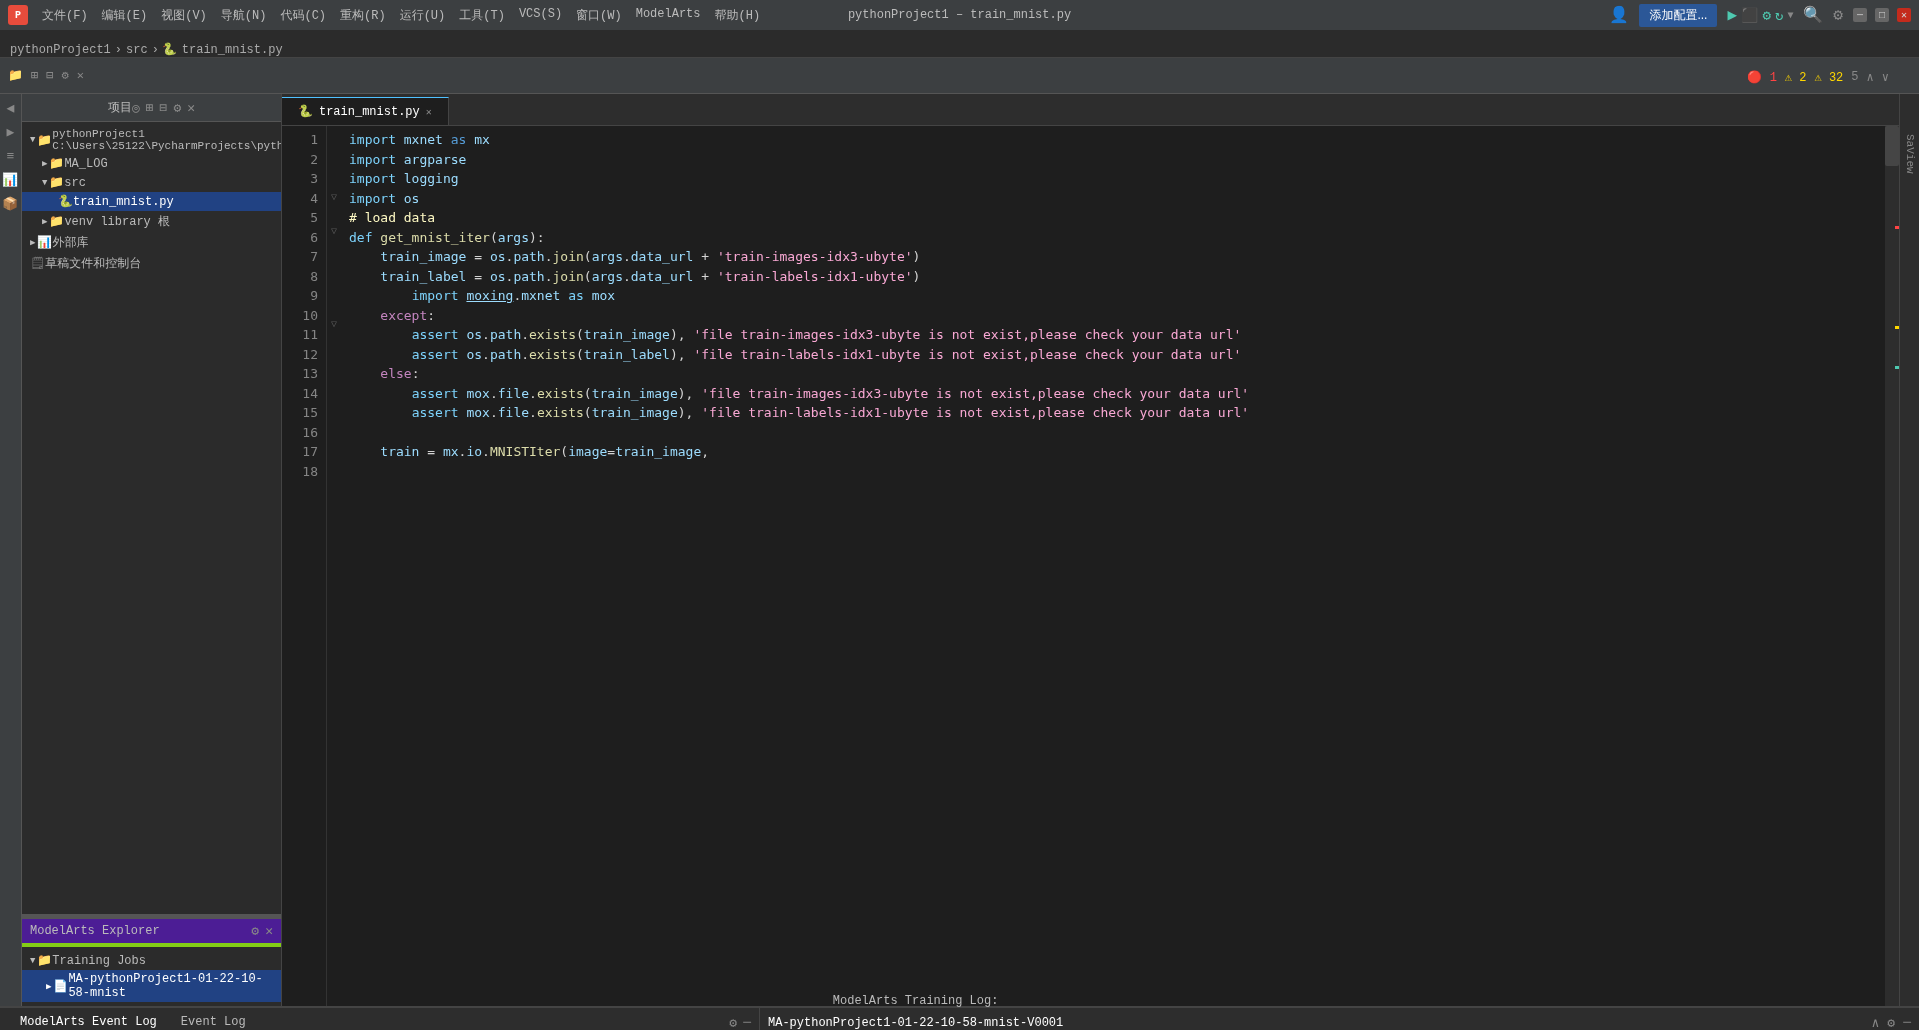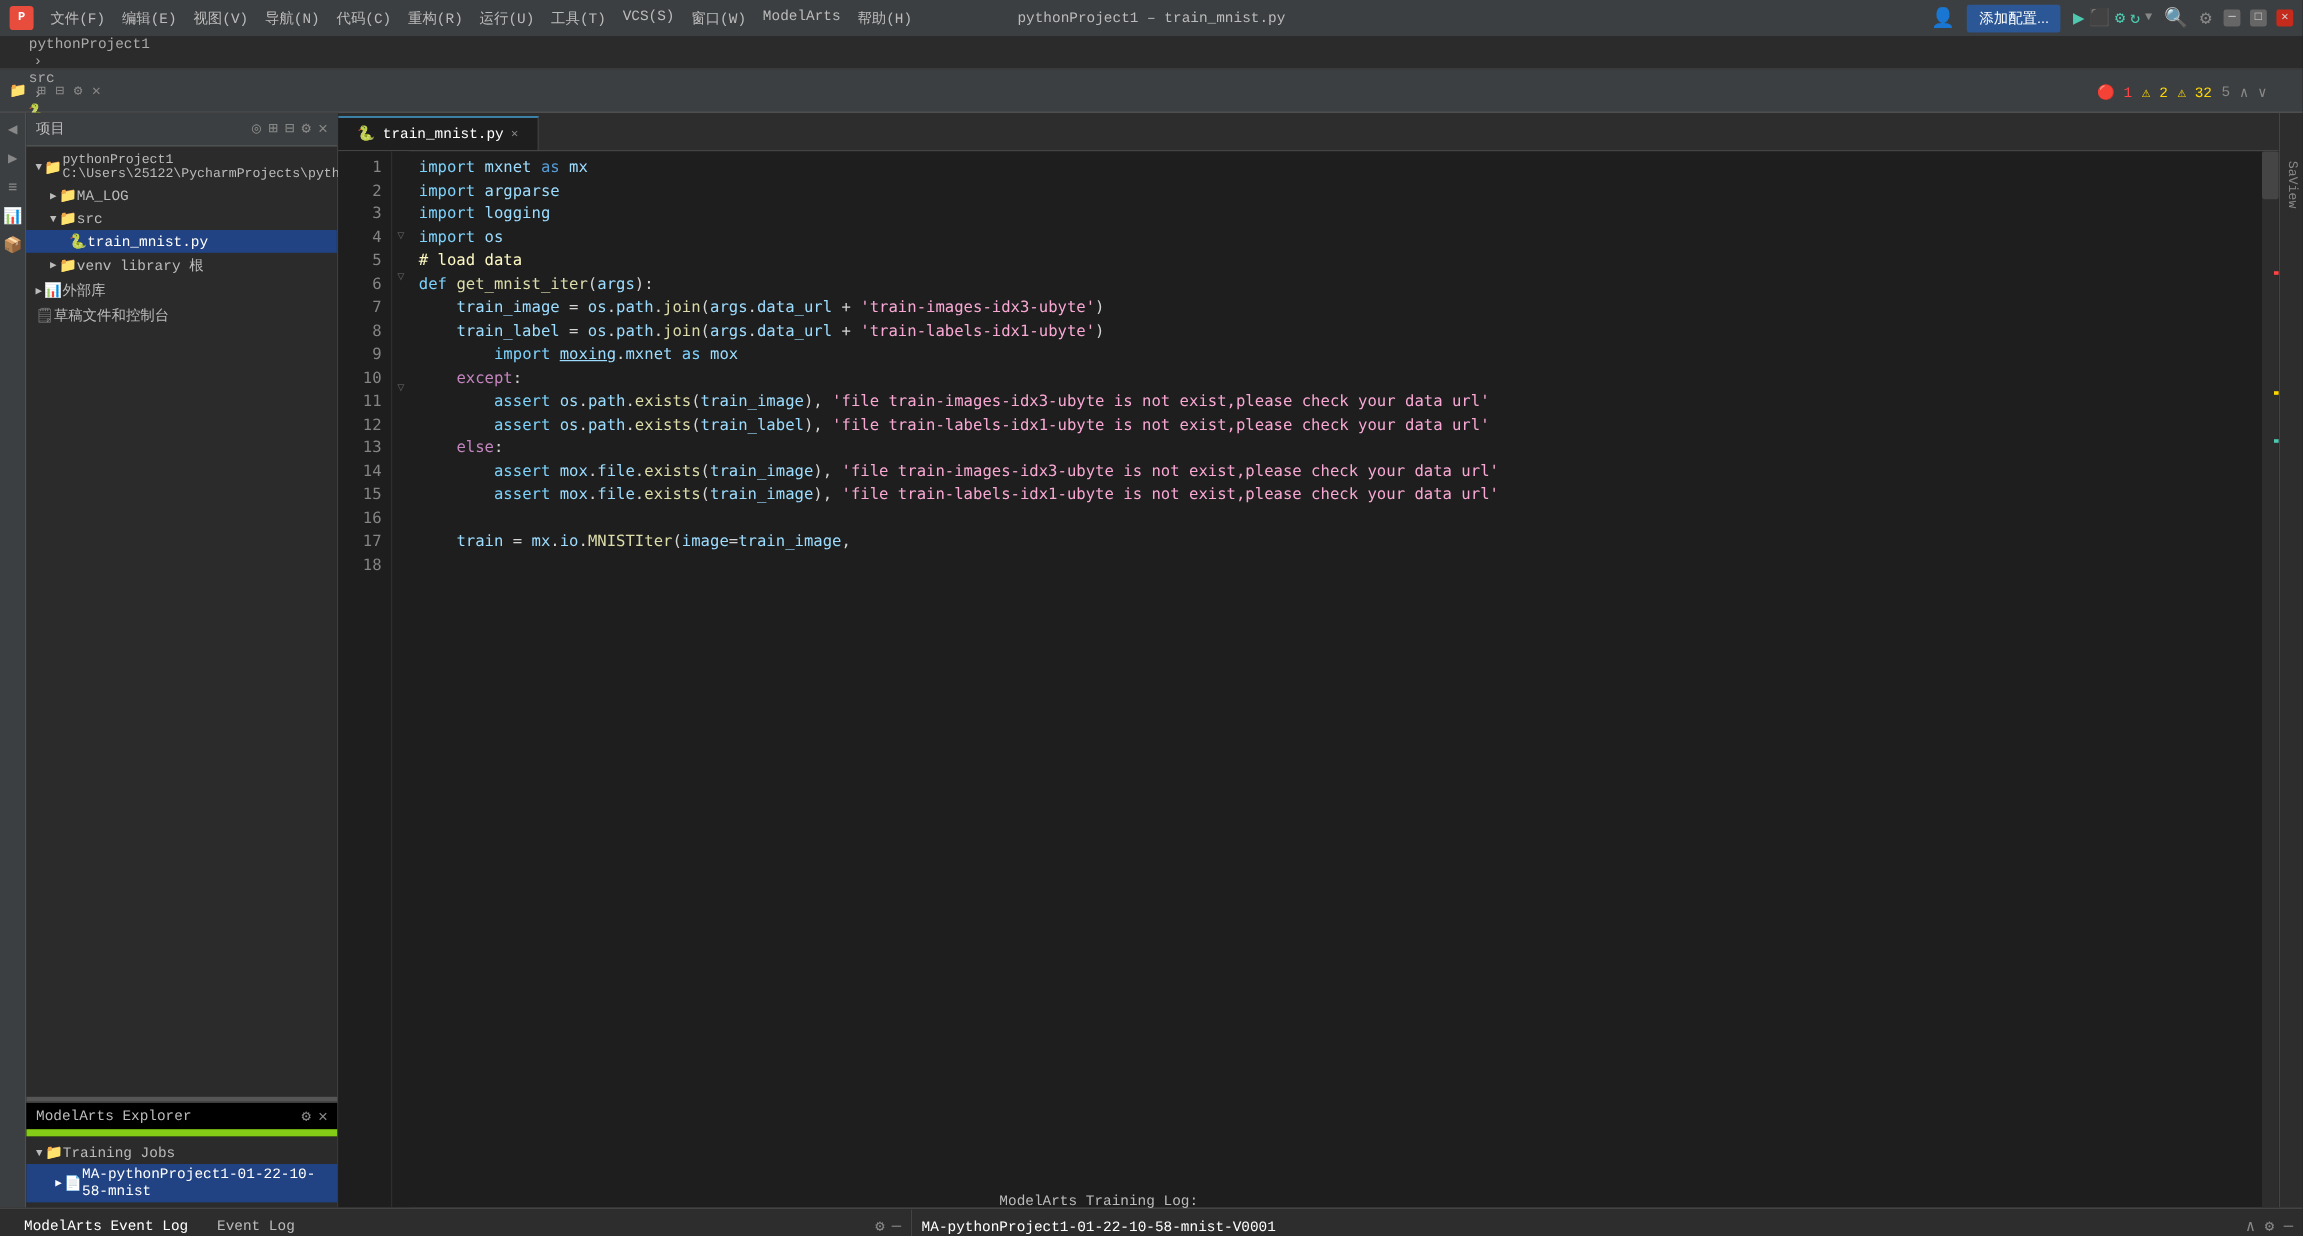--- a/index.html
+++ b/index.html
@@ -8,46 +8,46 @@
     
     #title-bar { height: 30px; background: #3c3f41; display: flex; align-items: center; padding: 0 8px; justify-content: space-between; }
     #title-bar .logo { width: 20px; height: 20px; background: #e74c3c; border-radius: 3px; display: flex; align-items: center; justify-content: center; color: white; font-size: 10px; font-weight: bold; }
     #title-bar .menu-bar { display: flex; gap: 2px; font-size: 12px; color: #bbb; }
     #title-bar .menu-bar span { padding: 2px 6px; cursor: pointer; }
     #title-bar .title-center { position: absolute; left: 50%; transform: translateX(-50%); color: #bbb; font-size: 12px; }
     #title-bar .window-controls { display: flex; gap: 8px; }
     #title-bar .win-btn { width: 14px; height: 14px; border-radius: 2px; background: #666; display: flex; align-items: center; justify-content: center; font-size: 10px; cursor: pointer; }
     
     
-    #breadcrumb { height: 28px; background: #2b2b2b; display: flex; align-items: flex-start; padding: 0 24px; font-size: 12px; color: #aaa; border-bottom: 1px solid #444; flex-direction: column; }
+    #breadcrumb { height: 28px; background: #2b2b2b; display: flex; align-items: flex-end; padding: 0 10px; font-size: 12px; color: #aaa; border-bottom: 1px solid #444; }
     #breadcrumb span { color: #aaa; }
     #breadcrumb .sep { margin: 0 4px; }
     #breadcrumb .file-icon { color: #4ec9b0; margin-right: 4px; }
     
     
     #toolbar { height: 36px; background: #3c3f41; display: flex; align-items: center; padding: 0 8px; border-bottom: 1px solid #555; justify-content: space-between; }
     #toolbar .left { display: flex; align-items: center; gap: 8px; }
     #toolbar .right { display: flex; align-items: center; gap: 8px; }
     
     
     #main { display: flex; height: calc(1030px - 30px - 28px - 36px - 24px); }
     
     
     #sidebar { width: 260px; background: #2b2b2b; border-right: 1px solid #444; display: flex; flex-direction: column; }
-    #sidebar-header { height: 28px; background: #3c3f41; display: flex; align-items: center; padding: 0 8px; font-size: 12px; color: #bbb; border-bottom: 1px solid #555; justify-content: space-between; }
+    #sidebar-header { height: 28px; background: #3c3f41; display: flex; align-items: center; padding: 0 8px; font-size: 12px; color: #bbb; border-bottom: 1px solid #555; justify-content: center; }
     #file-tree { flex: 1; overflow-y: auto; padding: 4px 0; }
     .tree-item { display: flex; align-items: center; padding: 2px 8px; cursor: pointer; font-size: 12px; color: #bbb; }
     .tree-item.selected { background: #214283; color: #fff; }
     .folder-icon { color: #dcb67a; }
     .python-icon { color: #4ec9b0; }
     .tree-arrow { font-size: 9px; margin-right: 2px; }
     
     
     #ma-explorer { background: #2b2b2b; border-top: 1px solid #555; }
-    #ma-explorer-header { height: 28px; background: #000000; display: flex; align-items: center; padding: 0 8px; font-size: 12px; color: #bbb; border-bottom: 6px solid #84cc16; justify-content: space-between; text-align: right; }
+    #ma-explorer-header { height: 28px; background: #4c1d95; display: flex; align-items: center; padding: 0 8px; font-size: 12px; color: #bbb; border-bottom: 4px solid #84cc16; justify-content: space-between; text-align: right; }
     #ma-explorer-content { padding: 4px 0; }
     .ma-tree-item { display: flex; align-items: center; padding: 2px 8px; cursor: pointer; font-size: 12px; color: #bbb; }
     .ma-tree-item.selected { background: #214283; color: #fff; }
     
     
     #editor-area { flex: 1; display: flex; flex-direction: column; background: #1e1e1e; }
     #tab-bar { height: 32px; background: #2d2d2d; display: flex; align-items: flex-end; border-bottom: 1px solid #444; }
     .tab { height: 28px; padding: 0 16px; display: flex; align-items: center; font-size: 12px; cursor: pointer; border-right: 1px solid #444; color: #bbb; background: #2d2d2d; gap: 6px; }
     .tab.active { background: #1e1e1e; color: #fff; border-top: 1px solid #4fc1ff; }
     .tab-close { font-size: 10px; color: #888; cursor: pointer; }

